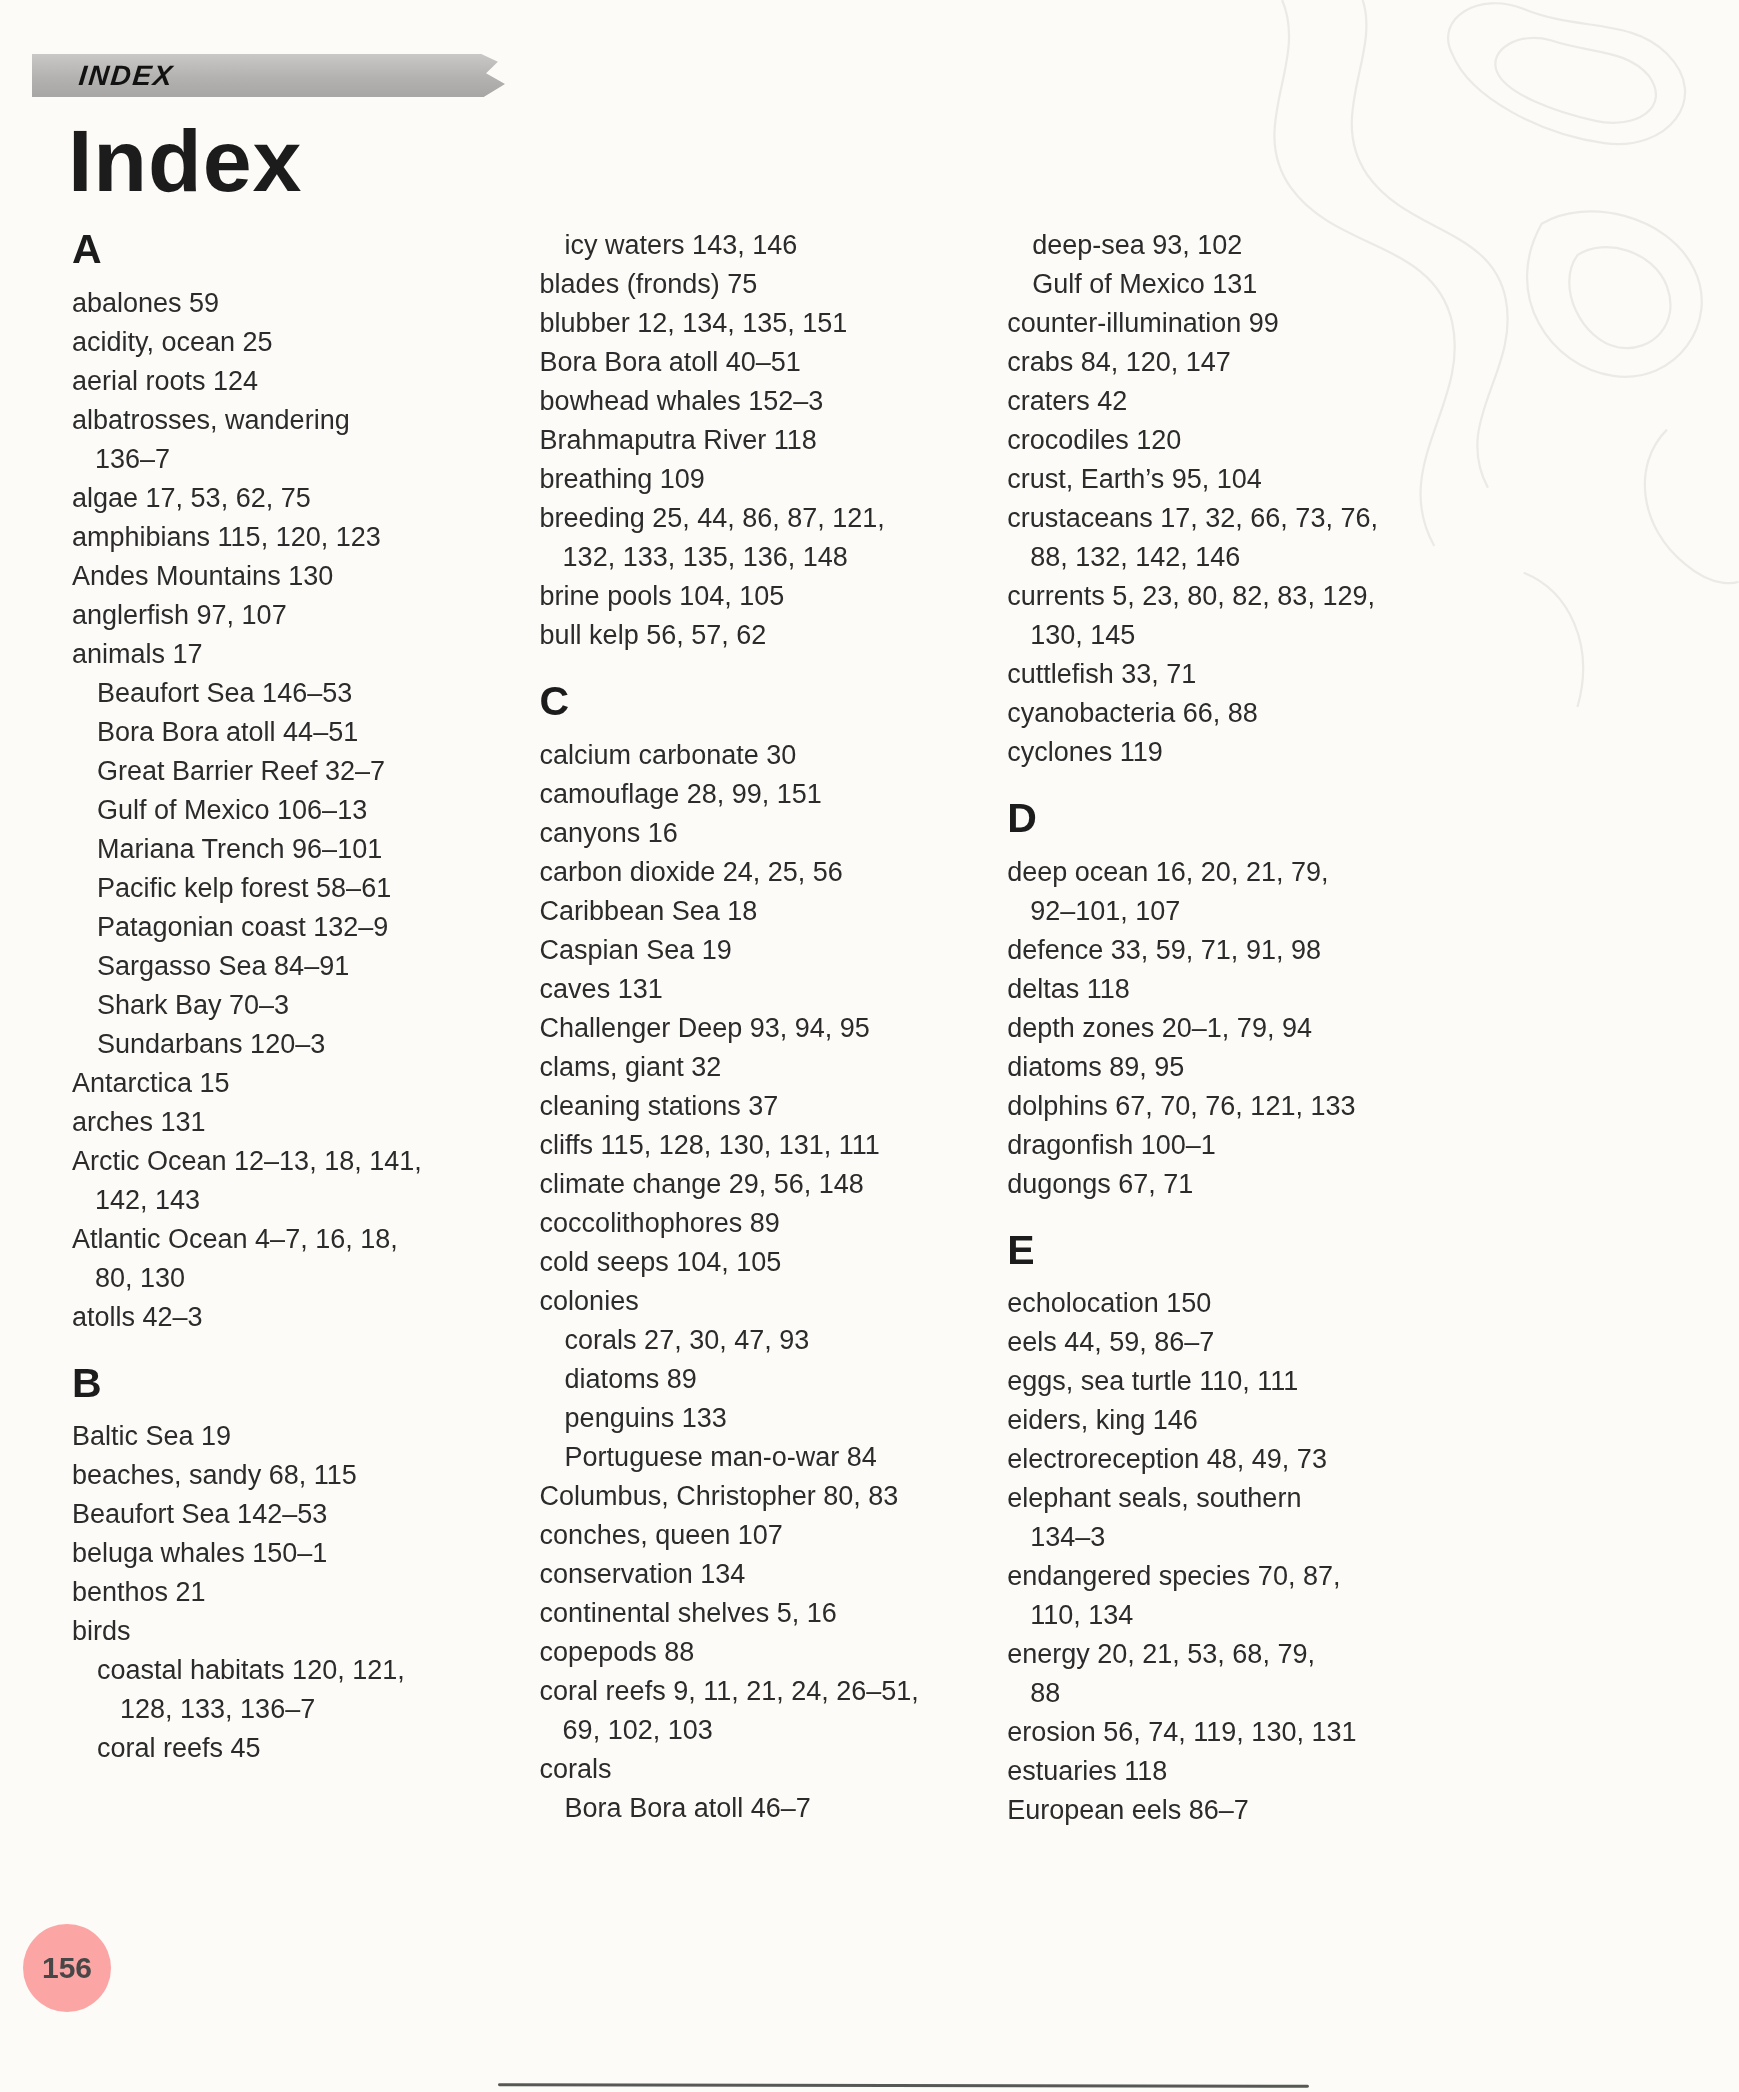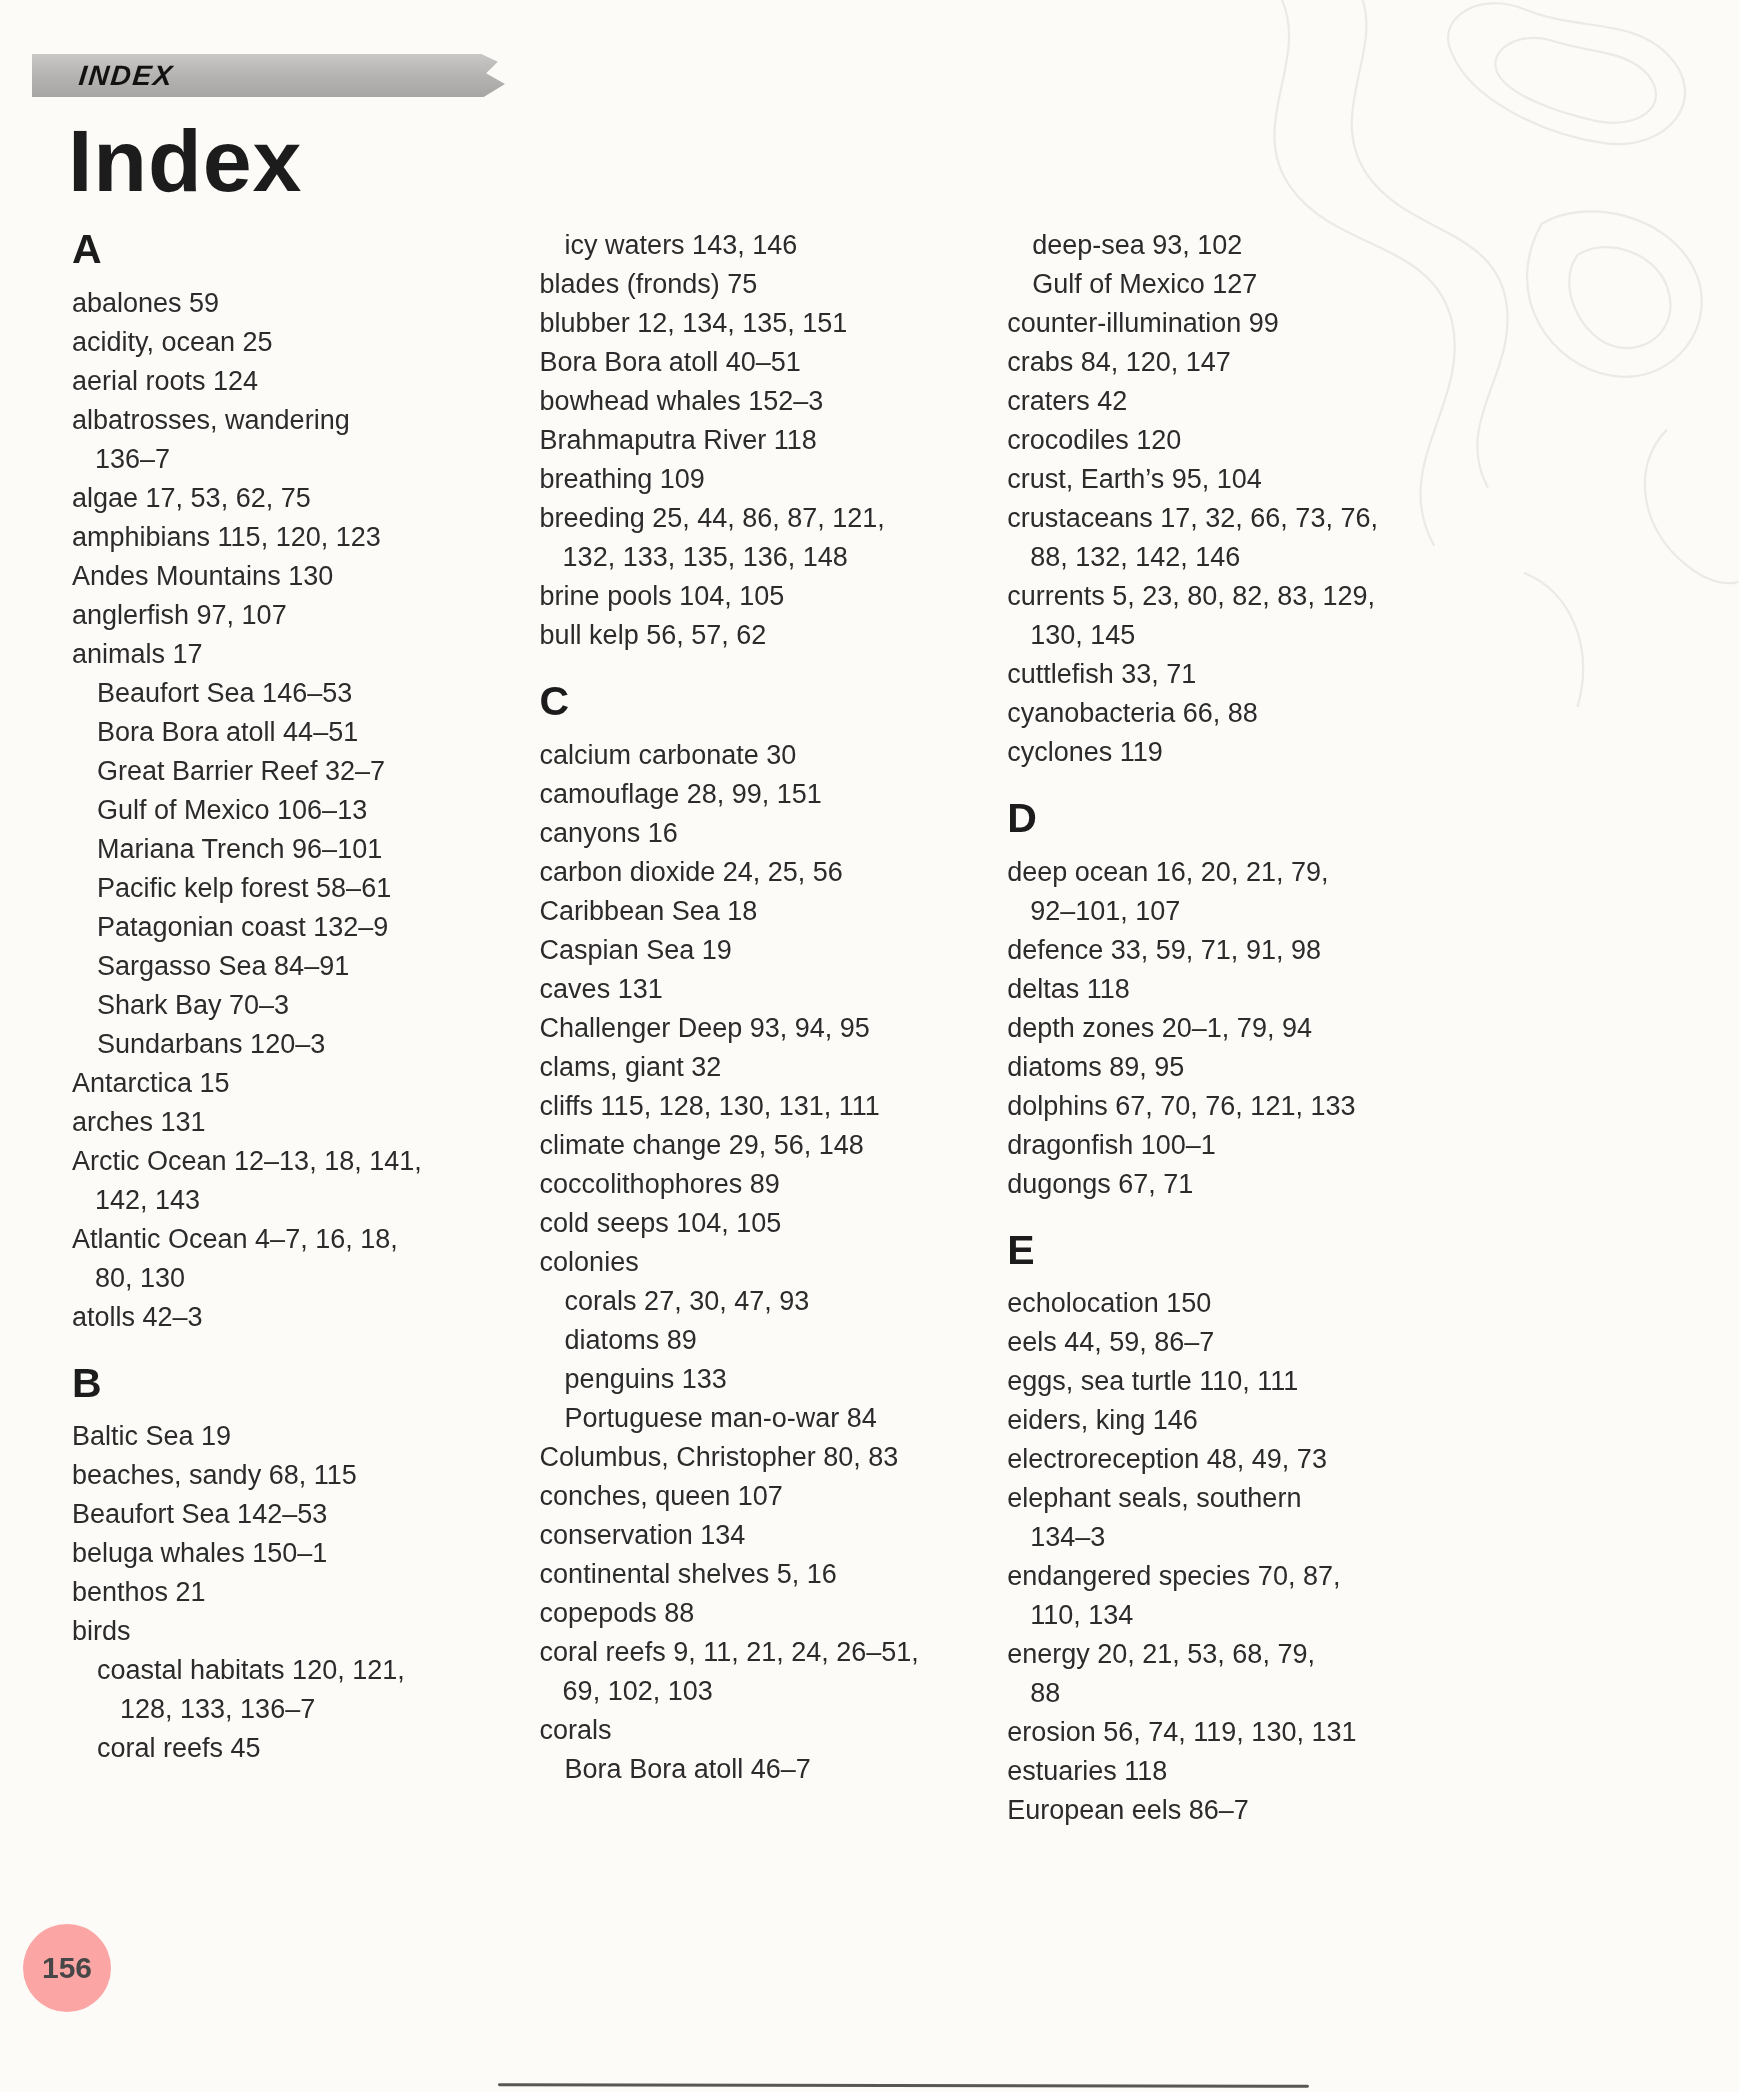--- a/index.html
+++ b/index.html
@@ -183,20 +183,21 @@
         <div class="section-letter">C</div>
         <div class="entry level-0">calcium carbonate 30</div>
         <div class="entry level-0">camouflage 28, 99, 151</div>
         <div class="entry level-0">canyons 16</div>
         <div class="entry level-0">carbon dioxide 24, 25, 56</div>
         <div class="entry level-0">Caribbean Sea 18</div>
         <div class="entry level-0">Caspian Sea 19</div>
         <div class="entry level-0">caves 131</div>
         <div class="entry level-0">Challenger Deep 93, 94, 95</div>
         <div class="entry level-0">clams, giant 32</div>
+        <div class="entry level-0">cleaning stations 37</div>
         <div class="entry level-0">cliffs 115, 128, 130, 131, 111</div>
         <div class="entry level-0">climate change 29, 56, 148</div>
         <div class="entry level-0">coccolithophores 89</div>
         <div class="entry level-0">cold seeps 104, 105</div>
         <div class="entry level-0">colonies</div>
         <div class="entry level-1">corals 27, 30, 47, 93</div>
         <div class="entry level-1">diatoms 89</div>
         <div class="entry level-1">penguins 133</div>
         <div class="entry level-1">Portuguese man-o-war 84</div>
         <div class="entry level-0">Columbus, Christopher 80, 83</div>
@@ -204,21 +205,21 @@
         <div class="entry level-0">conservation 134</div>
         <div class="entry level-0">continental shelves 5, 16</div>
         <div class="entry level-0">copepods 88</div>
         <div class="entry level-0">coral reefs 9, 11, 21, 24, 26–51,
 69, 102, 103</div>
         <div class="entry level-0">corals</div>
         <div class="entry level-1">Bora Bora atoll 46–7</div>
       </div>
     <div class="col">
         <div class="entry level-1">deep-sea 93, 102</div>
-        <div class="entry level-1">Gulf of Mexico 127</div>
+        <div class="entry level-1">Gulf of Mexico 131</div>
         <div class="entry level-0">counter-illumination 99</div>
         <div class="entry level-0">crabs 84, 120, 147</div>
         <div class="entry level-0">craters 42</div>
         <div class="entry level-0">crocodiles 120</div>
         <div class="entry level-0">crust, Earth’s 95, 104</div>
         <div class="entry level-0">crustaceans 17, 32, 66, 73, 76,
 88, 132, 142, 146</div>
         <div class="entry level-0">currents 5, 23, 80, 82, 83, 129,
 130, 145</div>
         <div class="entry level-0">cuttlefish 33, 71</div>

